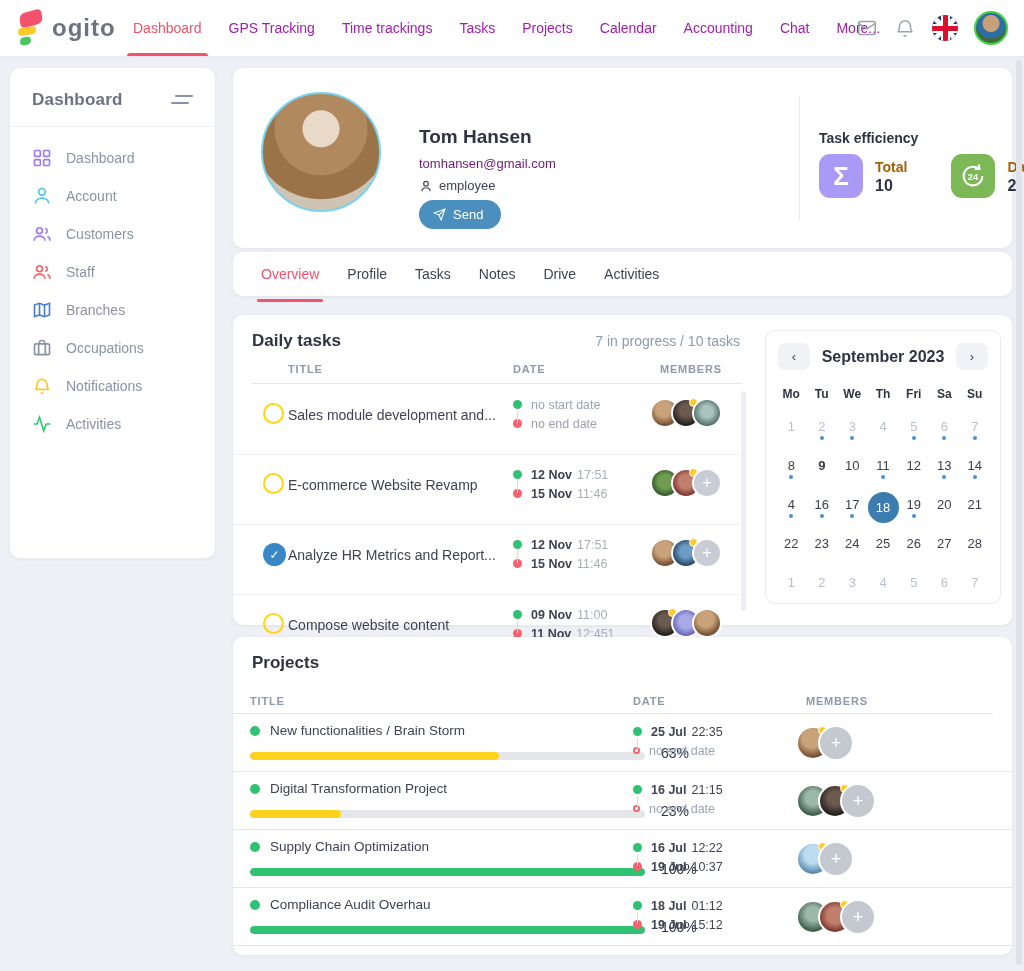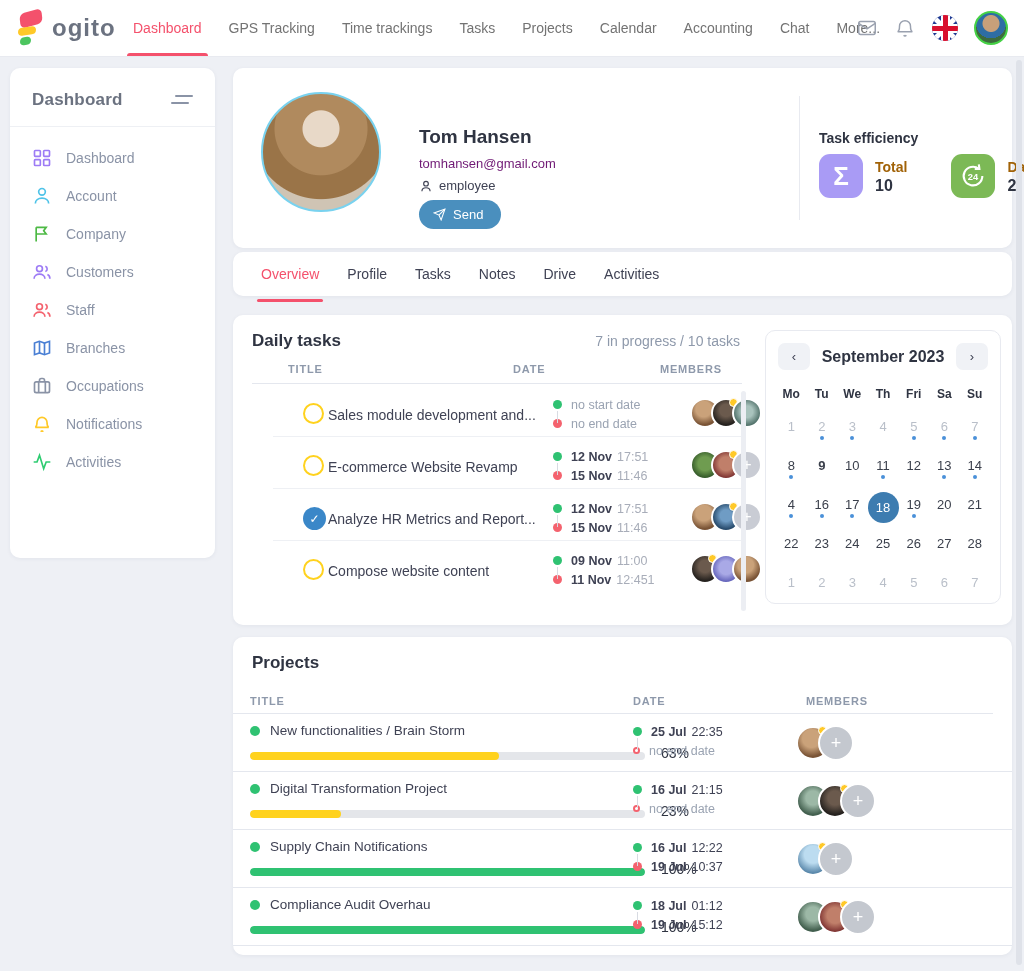--- a/index.html
+++ b/index.html
@@ -9,21 +9,21 @@
   
   .topbar { position:absolute; left:0; top:0; width:1024px; height:57px; background:#fff; border-bottom:1px solid #e8eaf0; z-index:5; }
   .logo { position:absolute; left:18px; top:10px; display:flex; align-items:center; gap:8px; }
   .logo-mark { position:relative; width:26px; height:36px; }
   .logo-mark span { position:absolute; border-radius:5px; }
   .lm-red { width:22px; height:15px; left:2px; top:1px; background:#f4516c; transform:skewY(-10deg) rotate(-6deg); border-bottom-left-radius:12px; }
   .lm-yellow { width:18px; height:8px; left:0; top:17px; background:#ffc928; transform:skewY(-8deg); }
   .lm-green { width:11px; height:8px; left:2px; top:27px; background:#4cc55f; transform:skewY(-10deg); }
   .logo-text { font-size:24px; font-weight:bold; color:#6b7280; letter-spacing:1px; }
   .main-nav { position:absolute; left:133px; top:0; height:56px; display:flex; align-items:center; gap:27px; }
-  .nav-item { font-size:14px; color:#737373; cursor:pointer; position:relative; height:56px; display:flex; align-items:center; }
+  .nav-item { font-size:14px; color:#a21caf; cursor:pointer; position:relative; height:56px; display:flex; align-items:center; }
   .nav-item.active { color:#f4516c; }
   .nav-item.active::after { content:""; position:absolute; left:-6px; right:-6px; bottom:0; height:3px; background:#f4516c; border-radius:3px 3px 0 0; }
   .topbar-right { position:absolute; right:16px; top:0; height:56px; display:flex; align-items:center; gap:16px; }
   .tb-icon { width:22px; height:22px; color:#9aa1af; cursor:pointer; }
   .tb-icon svg { width:100%; height:100%; }
   .flag { width:26px; height:26px; border-radius:50%; position:relative; overflow:hidden; background:#1f3a93; cursor:pointer; }
   .flag i { position:absolute; left:-6px; right:-6px; top:50%; height:5px; margin-top:-2.5px; background:#fff; }
   .flag .d1 { transform:rotate(45deg); } .flag .d2 { transform:rotate(-45deg); }
   .flag .ch { background:#fff; height:9px; margin-top:-4.5px; transform:none; }
   .flag .cv { left:50%; top:-4px; bottom:-4px; width:9px; height:auto; margin:0 0 0 -4.5px; background:#fff; }
@@ -75,21 +75,21 @@
   .tab.active { color:#f4516c; }
   .tab.active::after { content:""; position:absolute; left:-4px; right:-4px; bottom:0; height:3px; background:#f4516c; border-radius:3px; }
 
   
   #daily-card { left:233px; top:315px; width:779px; height:310px; }
   .panel-title { position:absolute; left:19px; top:16px; font-size:17px; font-weight:bold; color:#2f3442; }
   .dt-summary { position:absolute; right:272px; top:18px; font-size:14px; color:#8e99ab; }
   .thead { position:absolute; font-size:11px; letter-spacing:.8px; color:#8e99ab; font-weight:bold; }
   .t-divider { position:absolute; height:1px; background:#e4e7ee; }
   #task-rows { position:absolute; left:0; top:70px; width:510px; }
-  .task-row { position:relative; height:52px; border-bottom:1px solid #eef0f4;margin-left:40px; }
+  .task-row { position:relative; height:70px; border-bottom:1px solid #eef0f4; }
   .task-row:last-child { border-bottom:none; }
   .chk { position:absolute; left:30px; top:18px; width:21px; height:21px; border-radius:50%; border:2px solid #ffd21e; cursor:pointer; }
   .chk.checked { border:none; background:#3a87c8; color:#fff; font-size:12px; display:flex; align-items:center; justify-content:center; width:23px; height:23px; }
   .task-title { position:absolute; left:55px; top:22px; font-size:14px; color:#3f4254; }
   .date-block { position:absolute; left:280px; top:10px; font-size:12.5px; }
   .date-line { display:flex; align-items:center; gap:9px; height:19px; }
   .date-dot { width:9px; height:9px; border-radius:50%; flex:0 0 9px; }
   .dot-green { background:#2fc272; } .dot-red { background:#f4626e; }
   .dot-ring { background:#fff; border:2px solid #f4626e; width:7px; height:7px; flex-basis:7px; }
   .date-connector { position:absolute; left:4px; top:16px; width:1px; height:12px; background:#d8dbe2; }
@@ -213,29 +213,20 @@
       <div class="sb-item">
         <span class="sb-ico" style="color: rgb(79, 195, 232);">
           <svg viewBox="0 0 24 24" fill="none" stroke="currentColor" stroke-width="2">
             <circle cx="12" cy="7" r="4"></circle>
             <path d="M4 21c0-4 3.5-6.5 8-6.5s8 2.5 8 6.5"></path>
           </svg>
         </span>
         <span class="sb-label">Account</span>
       </div>
       <div class="sb-item">
-        <span class="sb-ico" style="color: rgb(76, 185, 68);">
-          <svg viewBox="0 0 24 24" fill="none" stroke="currentColor" stroke-width="2">
-            <path d="M5 21V4"></path>
-            <path d="M5 4h12l-3 4 3 4H5"></path>
-          </svg>
-        </span>
-        <span class="sb-label">Company</span>
-      </div>
-      <div class="sb-item">
         <span class="sb-ico" style="color: rgb(157, 123, 245);">
           <svg viewBox="0 0 24 24" fill="none" stroke="currentColor" stroke-width="2">
             <circle cx="9" cy="8" r="3.5"></circle>
             <path d="M2.5 20c0-3.5 3-5.5 6.5-5.5s6.5 2 6.5 5.5"></path>
             <path d="M16 5a3.5 3.5 0 0 1 0 6.5"></path>
             <path d="M18.5 15c2 .8 3 2.5 3 5"></path>
           </svg>
         </span>
         <span class="sb-label">Customers</span>
       </div>
@@ -640,21 +631,21 @@
           <div class="av av-mountain"></div>
           <div class="av av-dark">
             <span class="badge"></span>
           </div>
           <div class="av av-plus">+</div>
         </div>
       </div>
       <div class="proj-row">
         <div class="proj-title">
           <span class="pdot"></span>
-          <span>Supply Chain Notifications</span>
+          <span>Supply Chain Optimization</span>
         </div>
         <div class="pbar">
           <i style="width: 100%; background: rgb(47, 194, 114);"></i>
         </div>
         <div class="ppct">100%</div>
         <div class="date-block">
           <div class="date-line">
             <span class="date-dot dot-green"></span>
             <span><span class="d-day">16 Jul</span><span class="d-time">12:22</span></span>
           </div>

